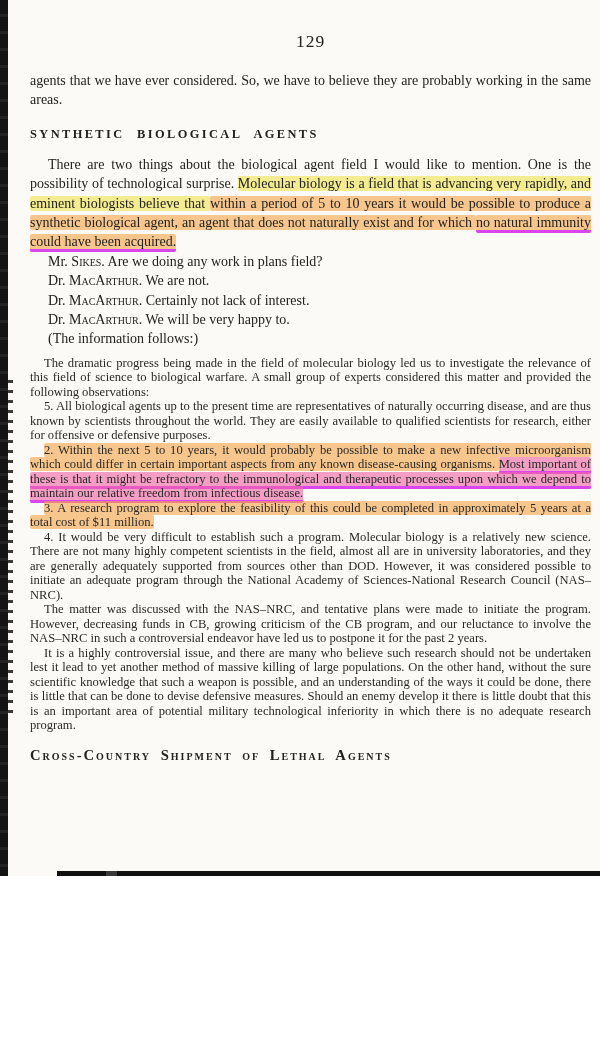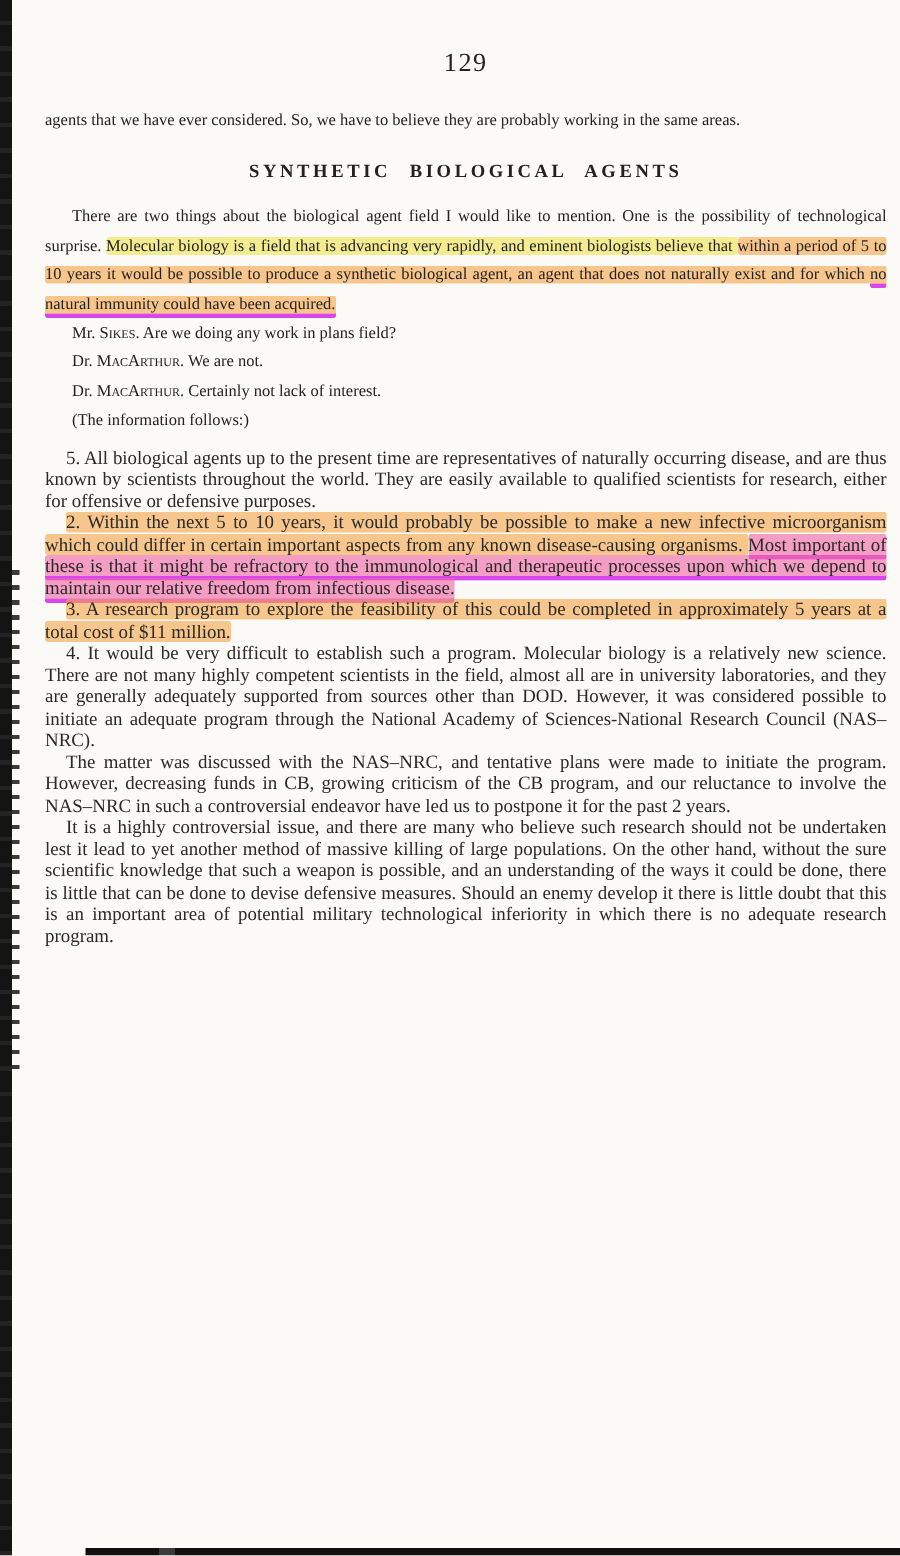--- a/index.html
+++ b/index.html
@@ -1,18 +1,18 @@
 <!DOCTYPE html>
 <html><head>
 <meta charset="utf-8">
 <style>
   html,body { margin:0; padding:0; }
   .page {
     position:relative;
-    width:600px; height:1037px;
+    width:600px; height:876px;
     background:#fbfaf6;
     overflow:hidden;
     font-family:"Liberation Serif","DejaVu Serif",serif;
     color:#232220;
   }
   
   .spine {
     position:absolute; left:0; top:0; bottom:0; width:8px;
     background:
       repeating-linear-gradient(180deg,#141414 0 14px,#232323 14px 17px);
@@ -24,25 +24,25 @@
   
   .bottom-bar {
     position:absolute; left:57px; right:0; bottom:0; height:5px;
     background:linear-gradient(90deg,#101010 0 9%,#3a3a3a 9% 11%,#101010 11% 100%);
   }
   .content { position:absolute; left:30px; right:9px; top:0; }
 
   .page-number { padding-top:31px; text-align:center; font-size:17.5px; letter-spacing:1px; }
 
   p { margin:0; }
-  .body { font-size:11px; line-height:19.4px; text-align:justify; }
+  .body { font-size:14px; line-height:19.4px; text-align:justify; }
   .intro { margin-top:19px; }
   .indent { text-indent:18px; }
   .section-heading {
-    margin:17px 0 13px; text-align:center; font-weight:bold;
+    margin:17px 0 13px; text-align:left; font-weight:bold;
     font-size:12.4px; letter-spacing:2.4px; word-spacing:7px;
   }
   .sc-heading { font-size:14.6px; font-variant:small-caps; letter-spacing:2px; word-spacing:4px; font-weight:bold; margin:14px 0 12px; }
   .small-block { margin-top:7px; }
   .small { font-size:12.6px; line-height:14.5px; text-align:justify; color:#2a2927; }
   .small.indent { text-indent:14px; }
 
   
   .y { background:rgba(240,228,96,.68); border-radius:2px; box-decoration-break:clone; -webkit-box-decoration-break:clone; }
   .o { background:rgba(243,166,74,.62); border-radius:2px; box-decoration-break:clone; -webkit-box-decoration-break:clone; }
@@ -63,29 +63,32 @@
     <p class="body intro"><span>agents that we have ever considered. So, we have to believe they are probably working in the same areas.</span></p>
 
     <h2 class="section-heading">SYNTHETIC BIOLOGICAL AGENTS</h2>
 
     <p class="body indent"><span>There are two things about the biological agent field I would like to mention. One is the possibility of technological surprise. </span><span class="y">Molecular biology is a field that is advancing very rapidly, and eminent biologists believe that </span><span class="o">within a period of 5 to 10 years it would be possible to produce a synthetic biological agent, an agent that does not naturally exist and for which </span><span class="o u">no natural immunity could have been acquired.</span></p>
 
     <div>
       <p class="body indent"><span>Mr. </span><span class="sc">Sikes</span><span>. Are we doing any work in plans field?</span></p>
       <p class="body indent"><span>Dr. </span><span class="sc">MacArthur</span><span>. We are not.</span></p>
       <p class="body indent"><span>Dr. </span><span class="sc">MacArthur</span><span>. Certainly not lack of interest.</span></p>
+      <p class="body indent"><span>Dr. </span><span class="sc">MacArthur</span><span>. We will be very happy to.</span></p>
       <p class="body indent"><span>(The information follows:)</span></p>
     </div>
 
     <div class="small-block">
+      <p class="small indent"><span>The dramatic progress being made in the field of molecular biology led us to investigate the relevance of this field of science to biological warfare. A small group of experts considered this matter and provided the following observations:</span></p>
       <p class="small indent"><span>5. All biological agents up to the present time are representatives of naturally occurring disease, and are thus known by scientists throughout the world. They are easily available to qualified scientists for research, either for offensive or defensive purposes.</span></p>
       <p class="small indent"><span class="o">2. Within the next 5 to 10 years, it would probably be possible to make a new infective microorganism which could differ in certain important aspects from any known disease-causing organisms. </span><span class="p u">Most important of these is that it might be refractory to the immunological and therapeutic processes upon which we depend to maintain our relative freedom from infectious disease.</span></p>
       <p class="small indent"><span class="o">3. A research program to explore the feasibility of this could be completed in approximately 5 years at a total cost of $11 million.</span></p>
       <p class="small indent"><span>4. It would be very difficult to establish such a program. Molecular biology is a relatively new science. There are not many highly competent scientists in the field, almost all are in university laboratories, and they are generally adequately supported from sources other than DOD. However, it was considered possible to initiate an adequate program through the National Academy of Sciences-National Research Council (NAS–NRC).</span></p>
       <p class="small indent"><span>The matter was discussed with the NAS–NRC, and tentative plans were made to initiate the program. However, decreasing funds in CB, growing criticism of the CB program, and our reluctance to involve the NAS–NRC in such a controversial endeavor have led us to postpone it for the past 2 years.</span></p>
       <p class="small indent"><span>It is a highly controversial issue, and there are many who believe such research should not be undertaken lest it lead to yet another method of massive killing of large populations. On the other hand, without the sure scientific knowledge that such a weapon is possible, and an understanding of the ways it could be done, there is little that can be done to devise defensive measures. Should an enemy develop it there is little doubt that this is an important area of potential military technological inferiority in which there is no adequate research program.</span></p>
     </div>
 
+    <h2 class="section-heading sc-heading">Cross-Country Shipment of Lethal Agents</h2>
 
   </div>
 
   <div class="bottom-bar"></div>
 </div>
 
 </body></html>

